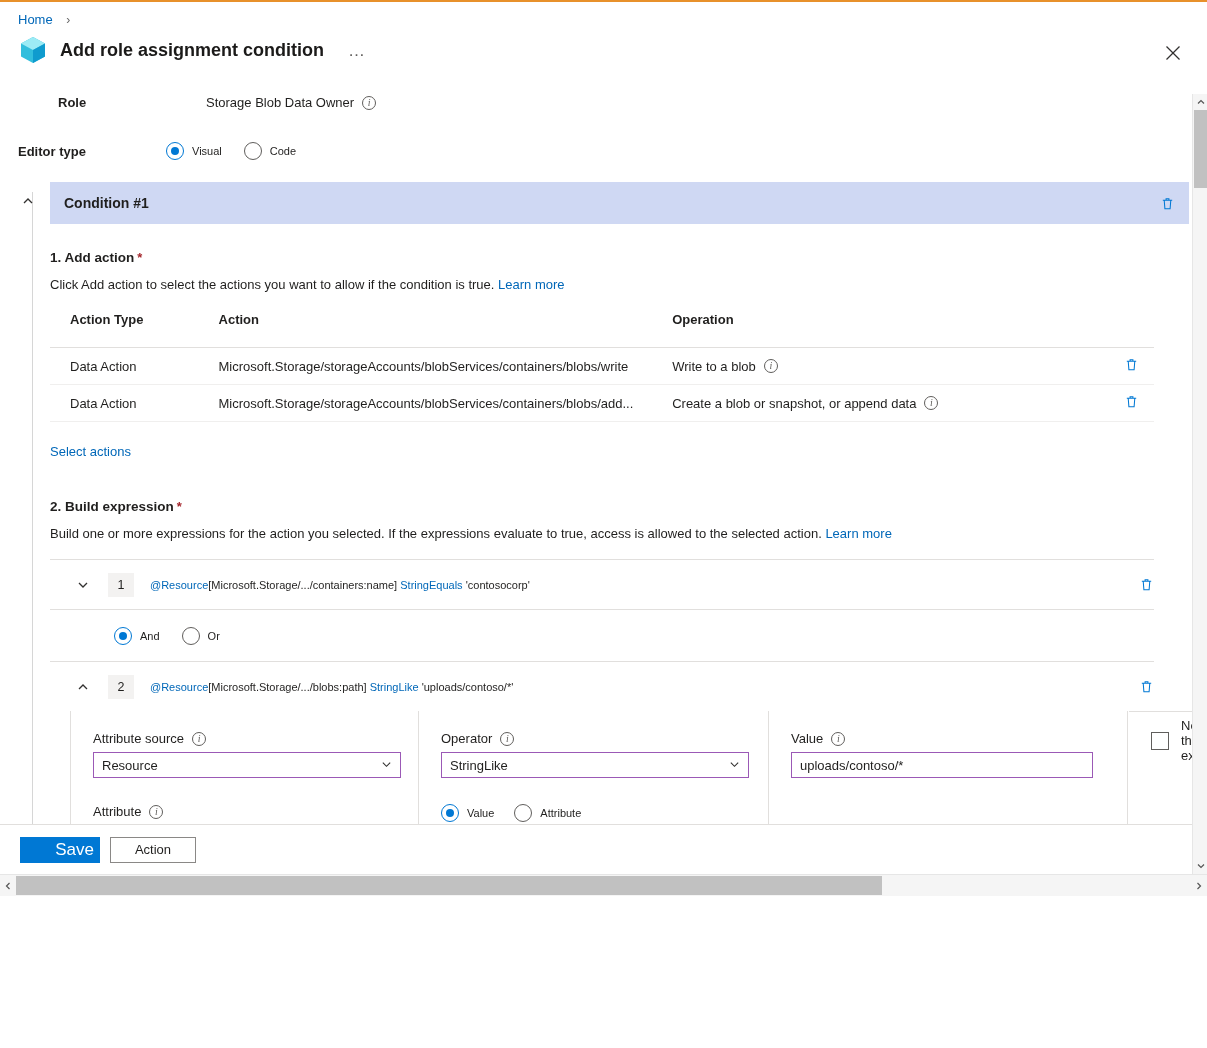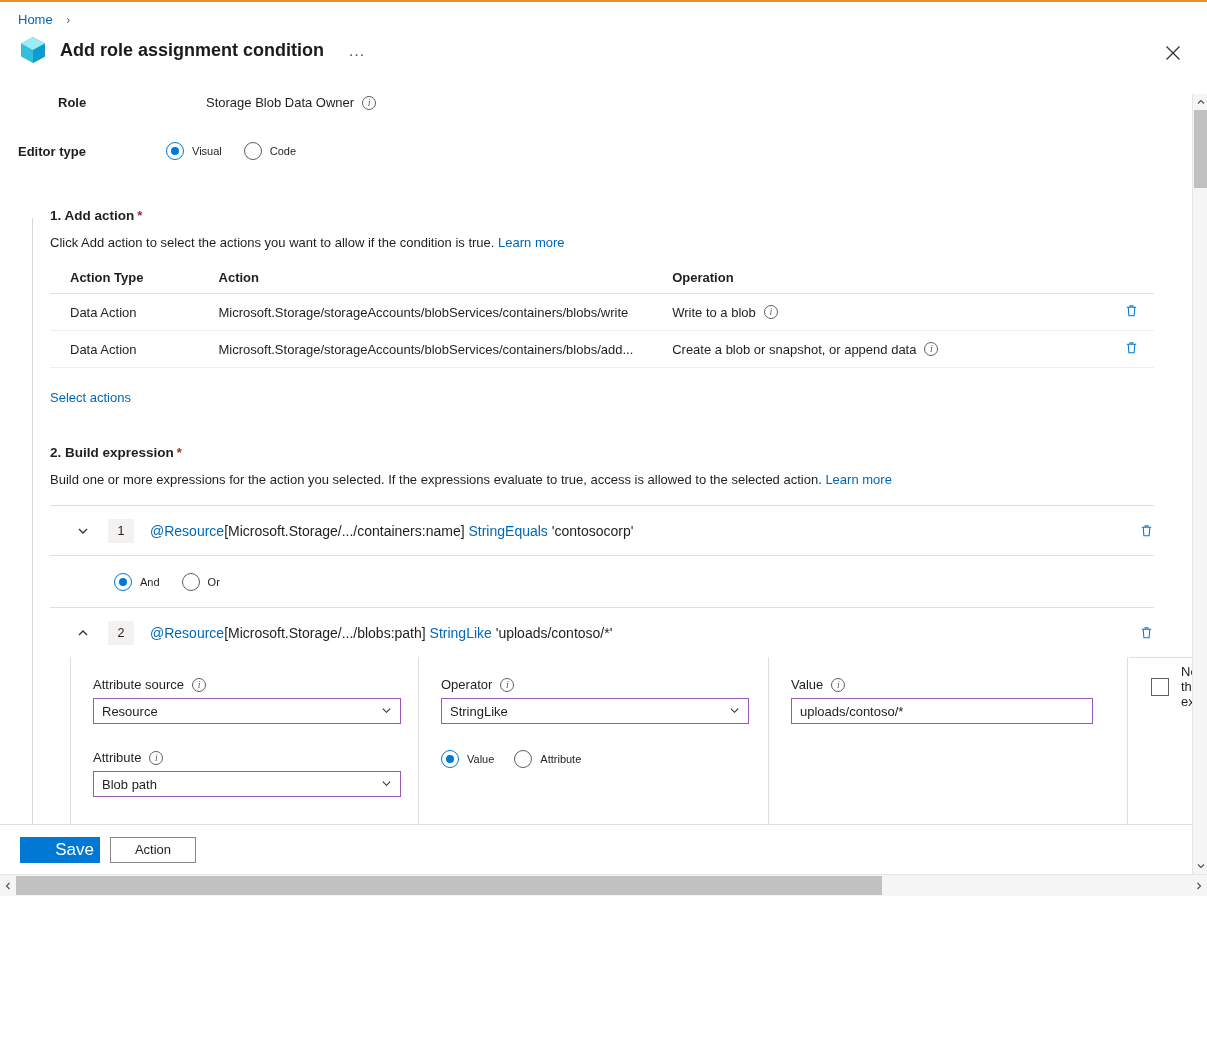--- a/index.html
+++ b/index.html
@@ -200,21 +200,21 @@
   
   table.actions {
     width: 1104px;
     border-collapse: collapse;
     margin-top: 14px;
     font-size: 13px;
   }
   table.actions th {
     text-align: left;
     font-weight: 600;
-    padding: 6px 4px 8px 20px;
+    padding: 6px 4px 20px 20px;
     border-bottom: 1px solid #e1dfdd;
     font-size: 13px;
   }
   table.actions td {
     padding: 9px 4px 9px 20px;
     border-bottom: 1px solid #f0efee;
     vertical-align: middle;
   }
   table.actions tr td:first-child, table.actions tr th:first-child {
     padding-left: 20px;
@@ -251,21 +251,21 @@
     display: flex; align-items: center; justify-content: center;
   }
   .num-badge {
     width: 26px; height: 24px;
     background: #f3f2f1;
     display: flex; align-items: center; justify-content: center;
     font-size: 12.5px;
     margin: 0 16px 0 14px;
     flex: 0 0 auto;
   }
-  .expr-text { font-size: 14px; }
+  .expr-text { font-size: 11px; }
   .expr-res { color: #0067b8; }
   .expr-op { color: #0067b8; }
   .andor-row {
     display: flex;
     align-items: center;
     gap: 22px;
     border-top: 1px solid #e1dfdd;
     height: 52px;
     padding-left: 64px;
     width: 1104px;
@@ -482,20 +482,33 @@
       </label>
     </div>
   </div>
 
   <div class="scroll-area">
     <div class="scroll-inner">
 
       <div style="position:relative;">
         <div class="vline"></div>
 
+        <div class="cond-header">
+          <span class="cond-collapse">
+            <svg width="12" height="12" viewBox="0 0 12 12">
+                <polyline points="2,7.5 6,3.5 10,7.5" fill="none" stroke="#323130" stroke-width="1.3"></polyline>
+              </svg>
+          </span>
+          <span class="cond-title">Condition #1</span>
+          <span class="trash">
+            <svg width="15" height="15" viewBox="0 0 16 16">
+              <path d="M3 4.5h10M6.5 4.5V3h3v1.5M4.5 4.5l.7 9h5.6l.7-9" fill="none" stroke="#0078d4" stroke-width="1.1"></path>
+            </svg>
+          </span>
+        </div>
 
         <div class="section">
           <div class="section-title">
             <span>1. Add action</span><span class="req">*</span>
           </div>
           <div class="section-desc">
             <span>Click Add action to select the actions you want to allow if the condition is true.</span>
             <a class="link">Learn more</a>
           </div>
 

